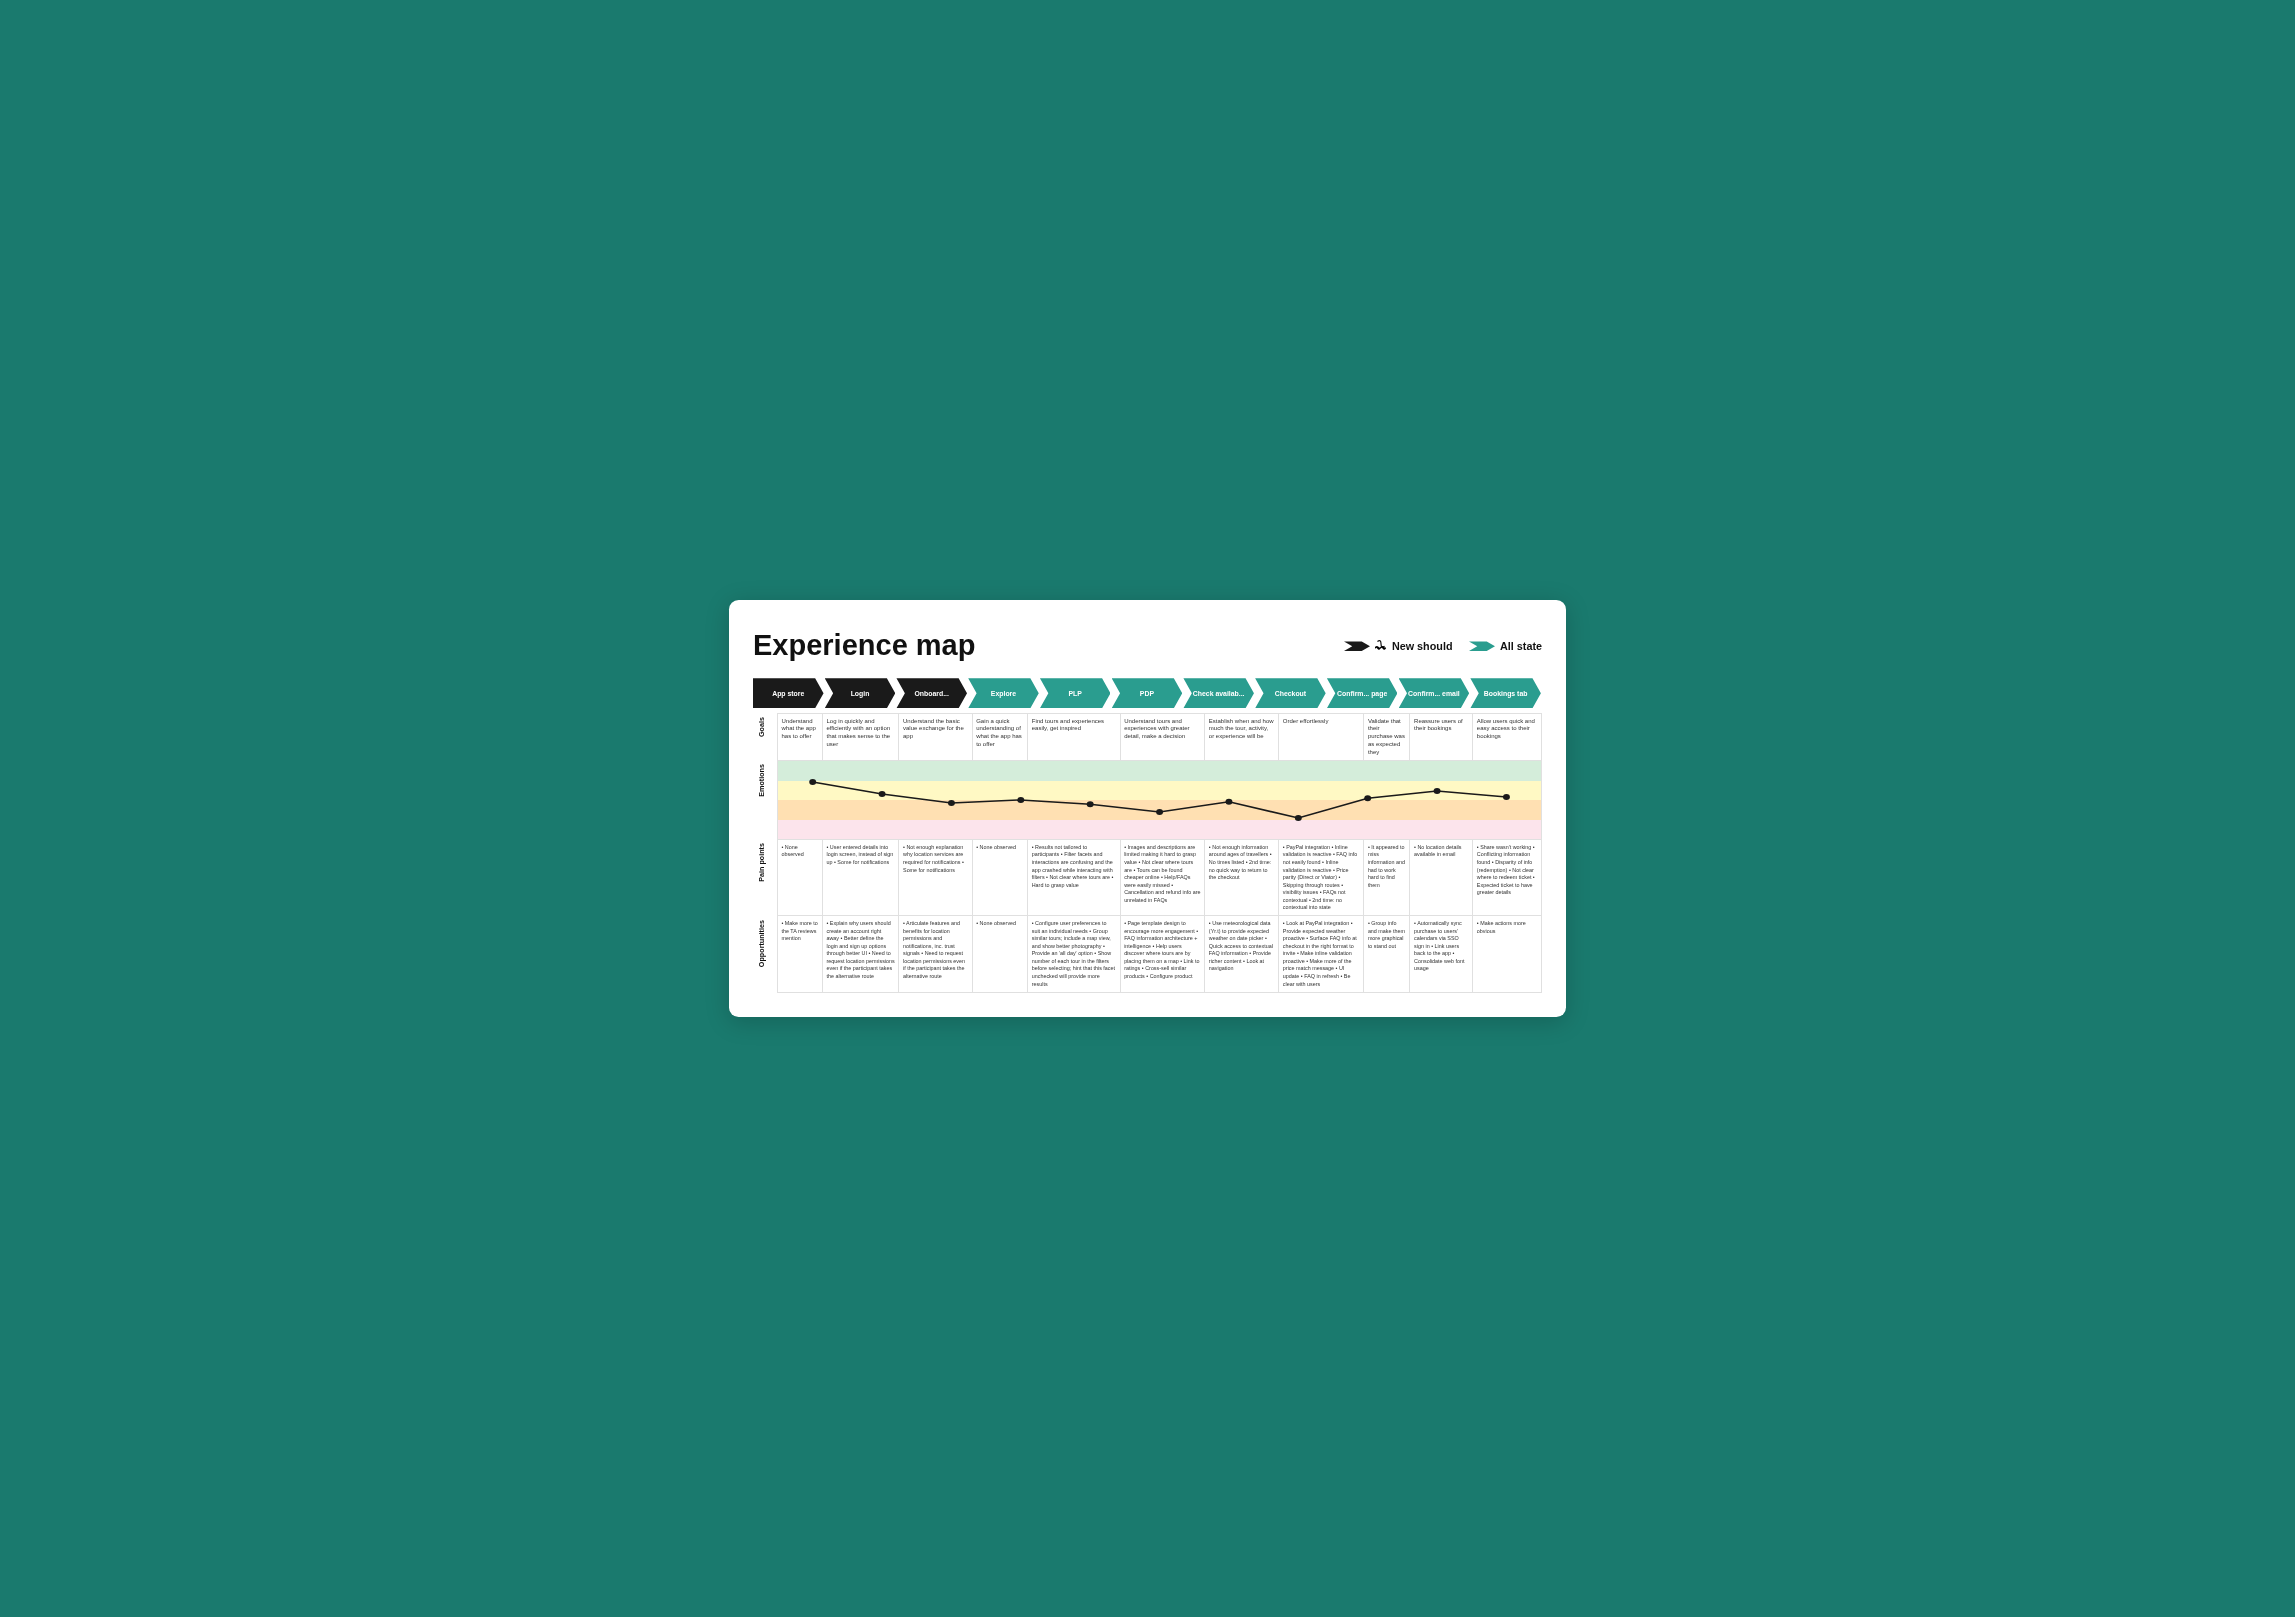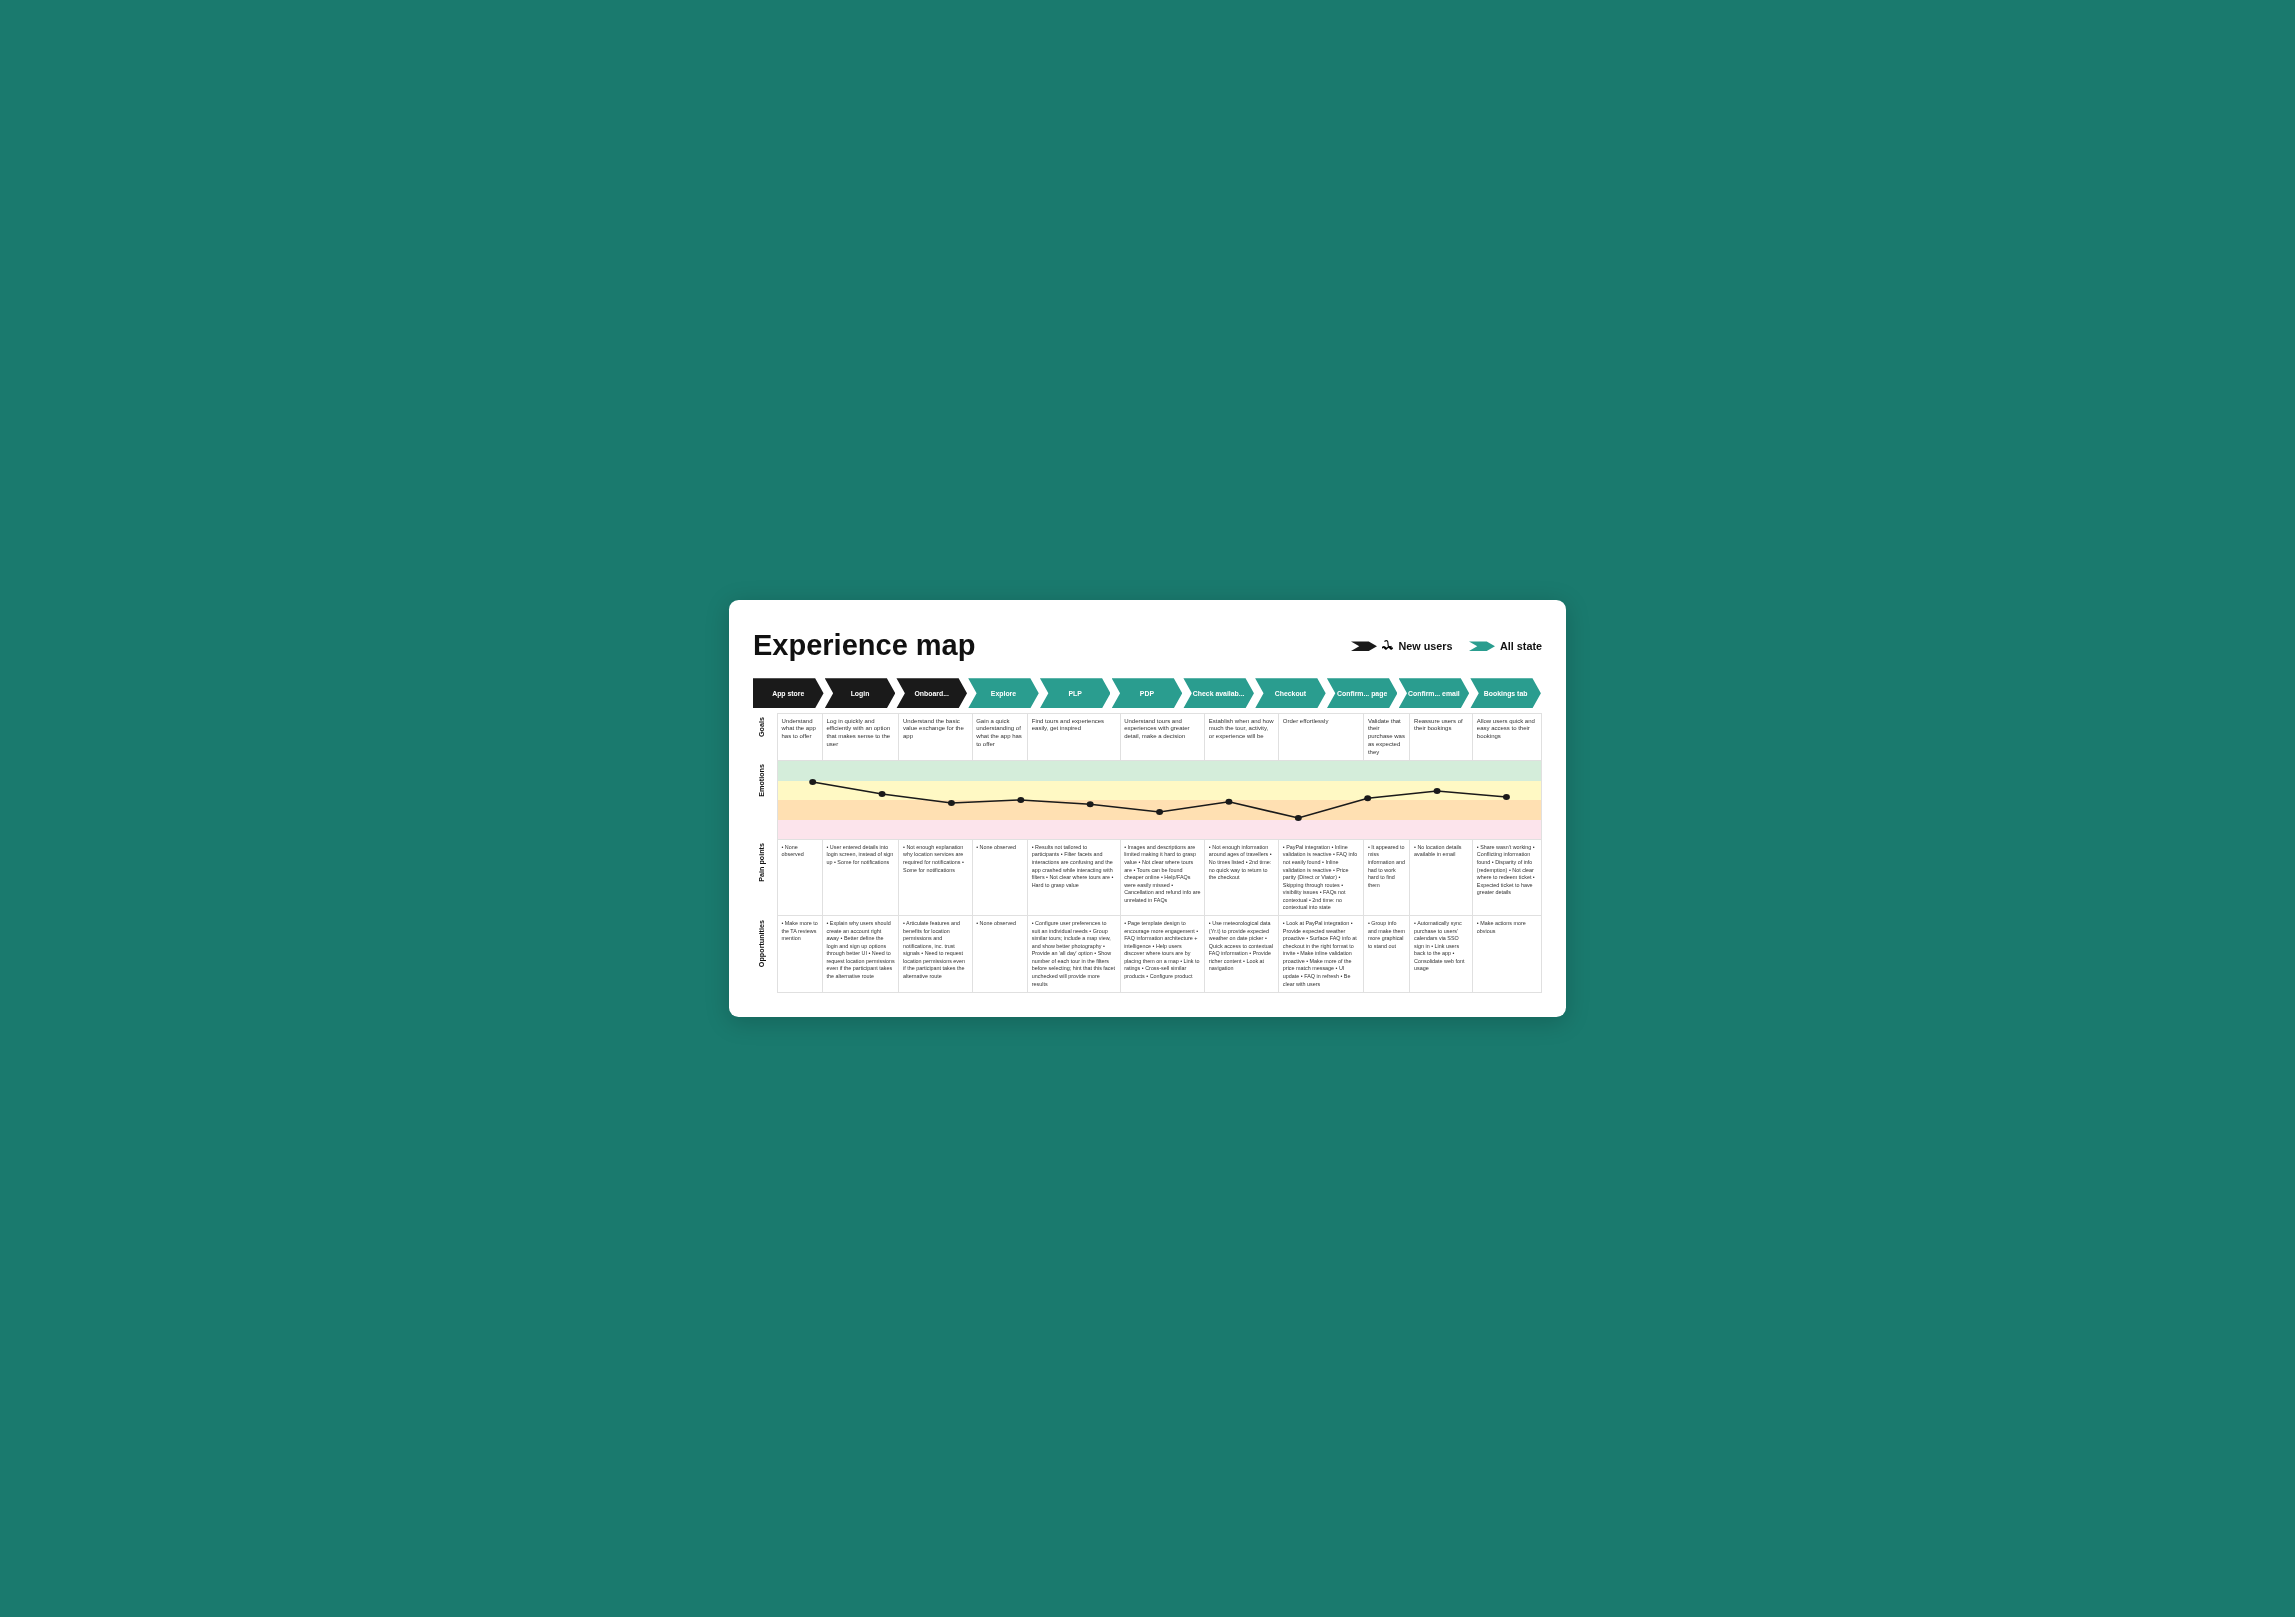--- a/index.html
+++ b/index.html
@@ -144,21 +144,21 @@
     <div class="legend">
 
       <div class="legend-item">
         <svg width="26" height="14.3" viewBox="0 0 44 24">
           <polygon points="0,4 30,4 44,12 30,20 0,20 14,12" fill="#1a1a1a"></polygon>
         </svg>
         <svg width="12" height="14.3" viewBox="0 0 20 24" style="font-size:18px">
           <path d="M4,4 Q10,0 10,8 Q10,16 16,12 Q10,16 10,8 Q10,0 4,4" stroke="#111" stroke-width="2" fill="none"></path>
           <text x="0" y="20" font-size="18">〰</text>
         </svg>
-        <span>New users</span>
+        <span>New should</span>
       </div>
 
       <div class="legend-item">
         <svg width="26" height="14.3" viewBox="0 0 44 24">
           <polygon points="0,4 30,4 44,12 30,20 0,20 14,12" fill="#2a9d8f"></polygon>
         </svg>
         <span>All state</span>
       </div>
     </div>
   </div>

